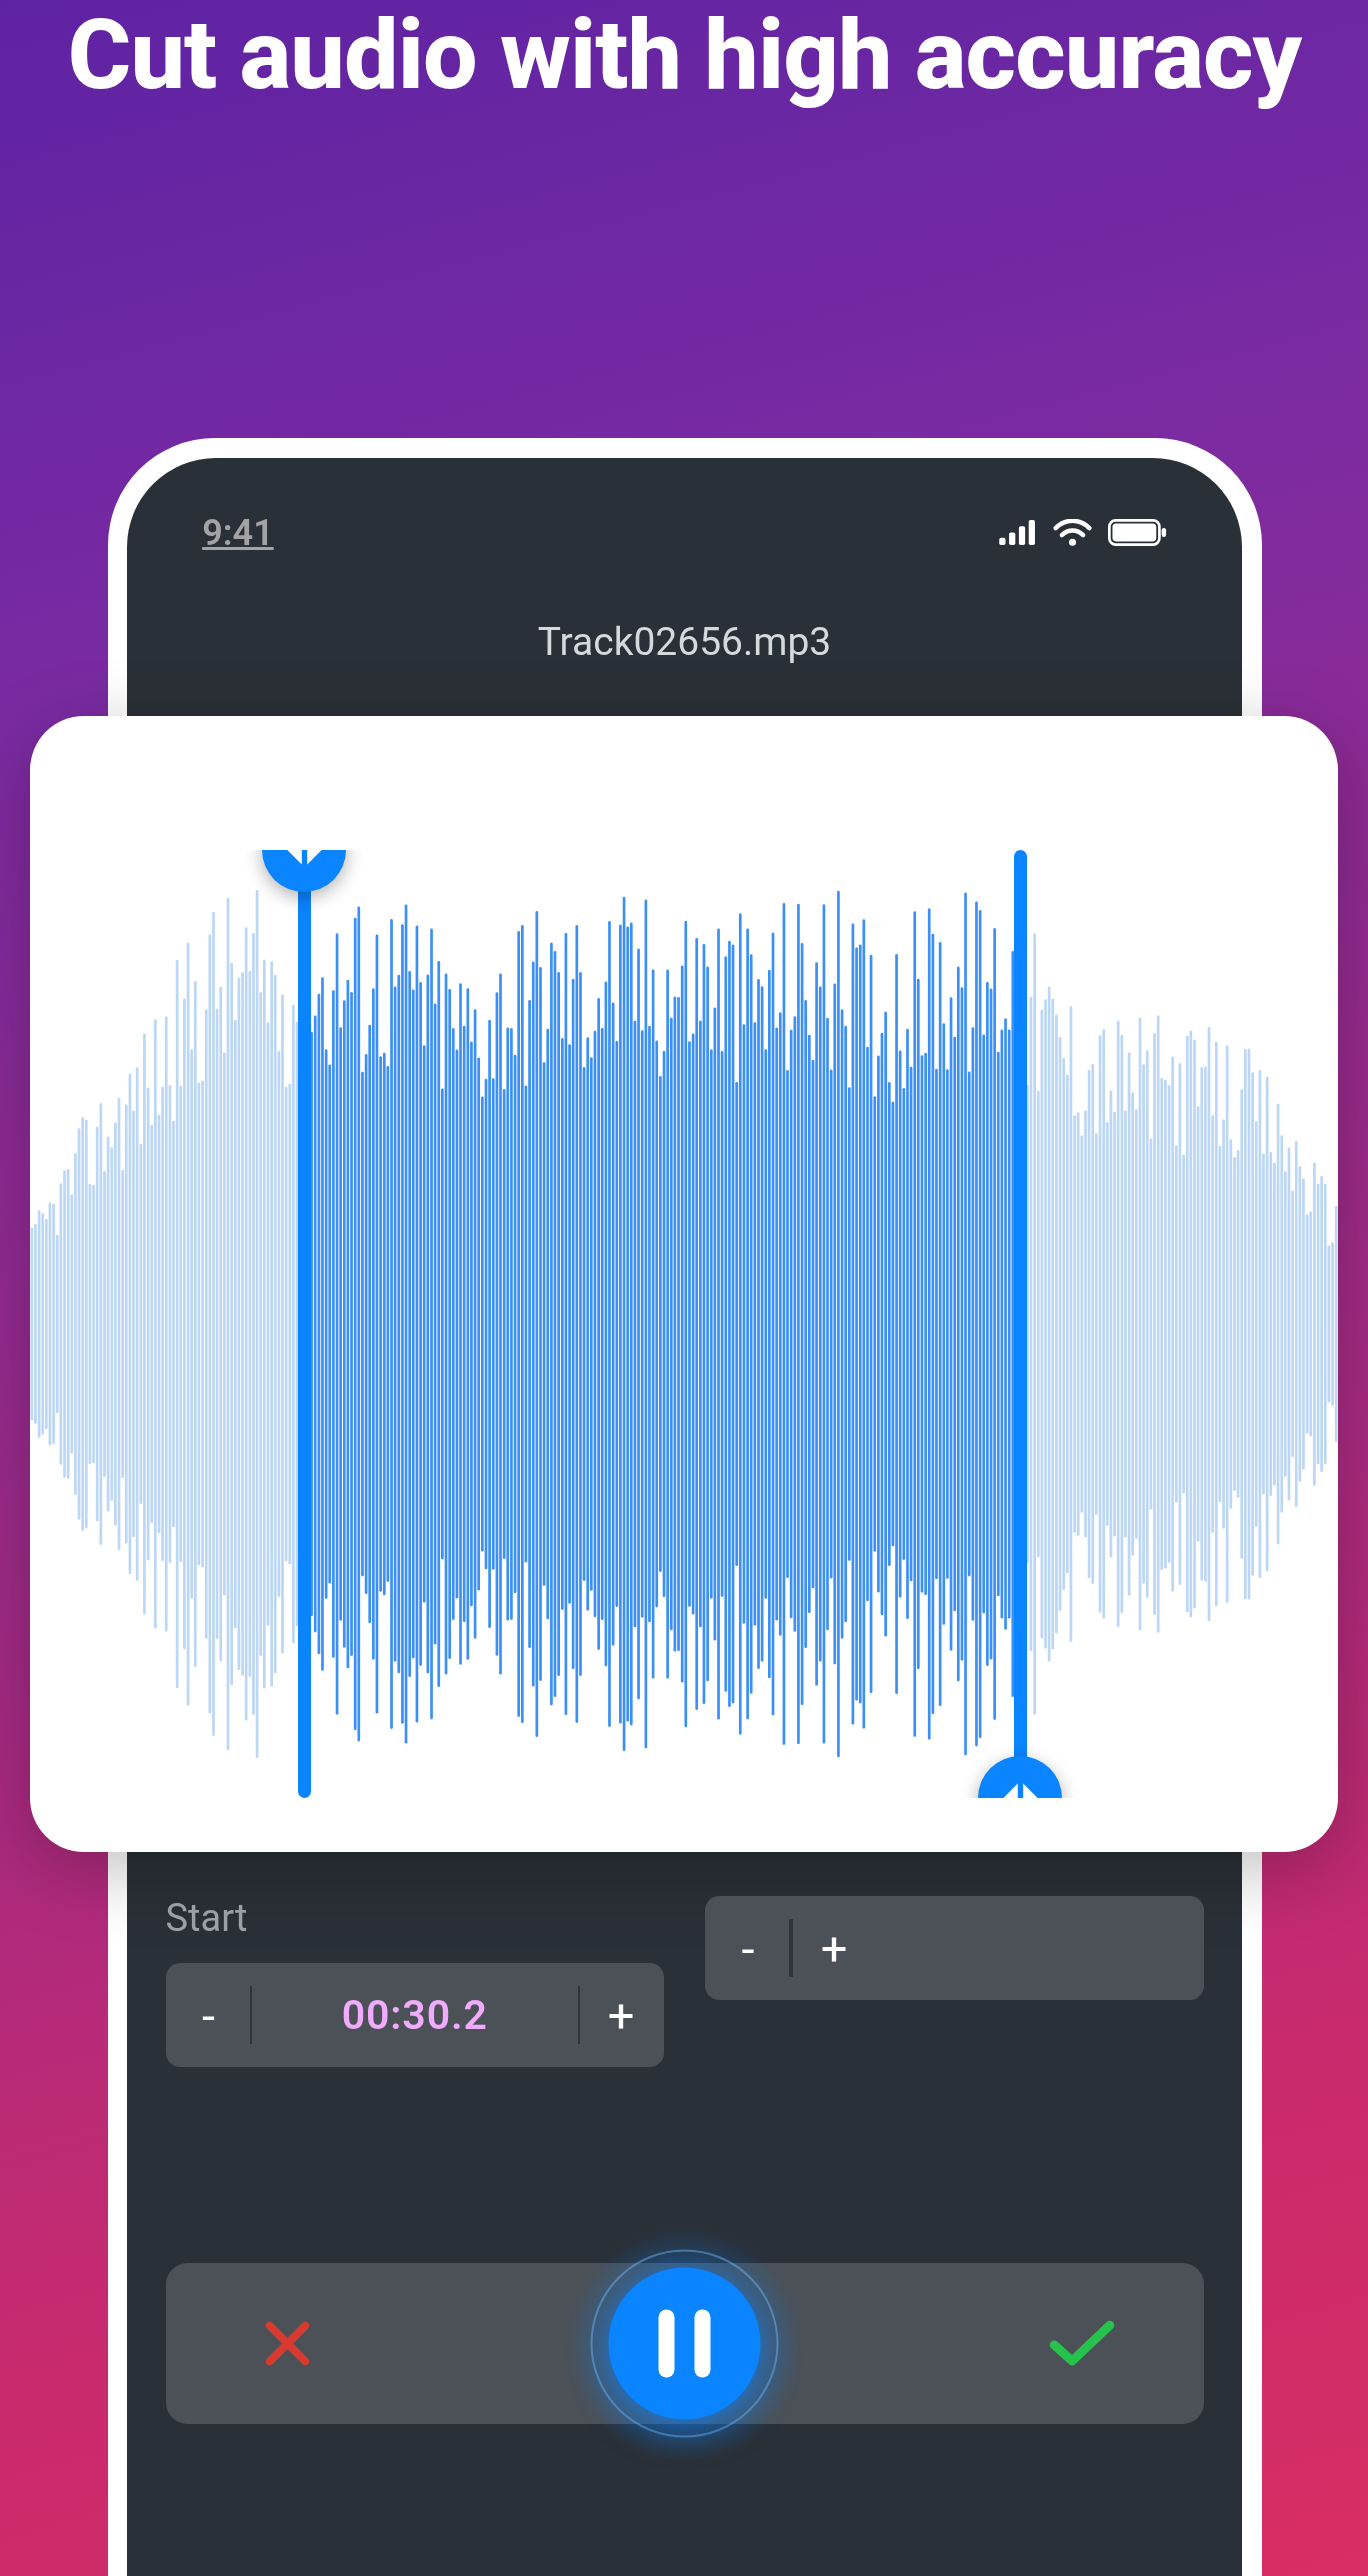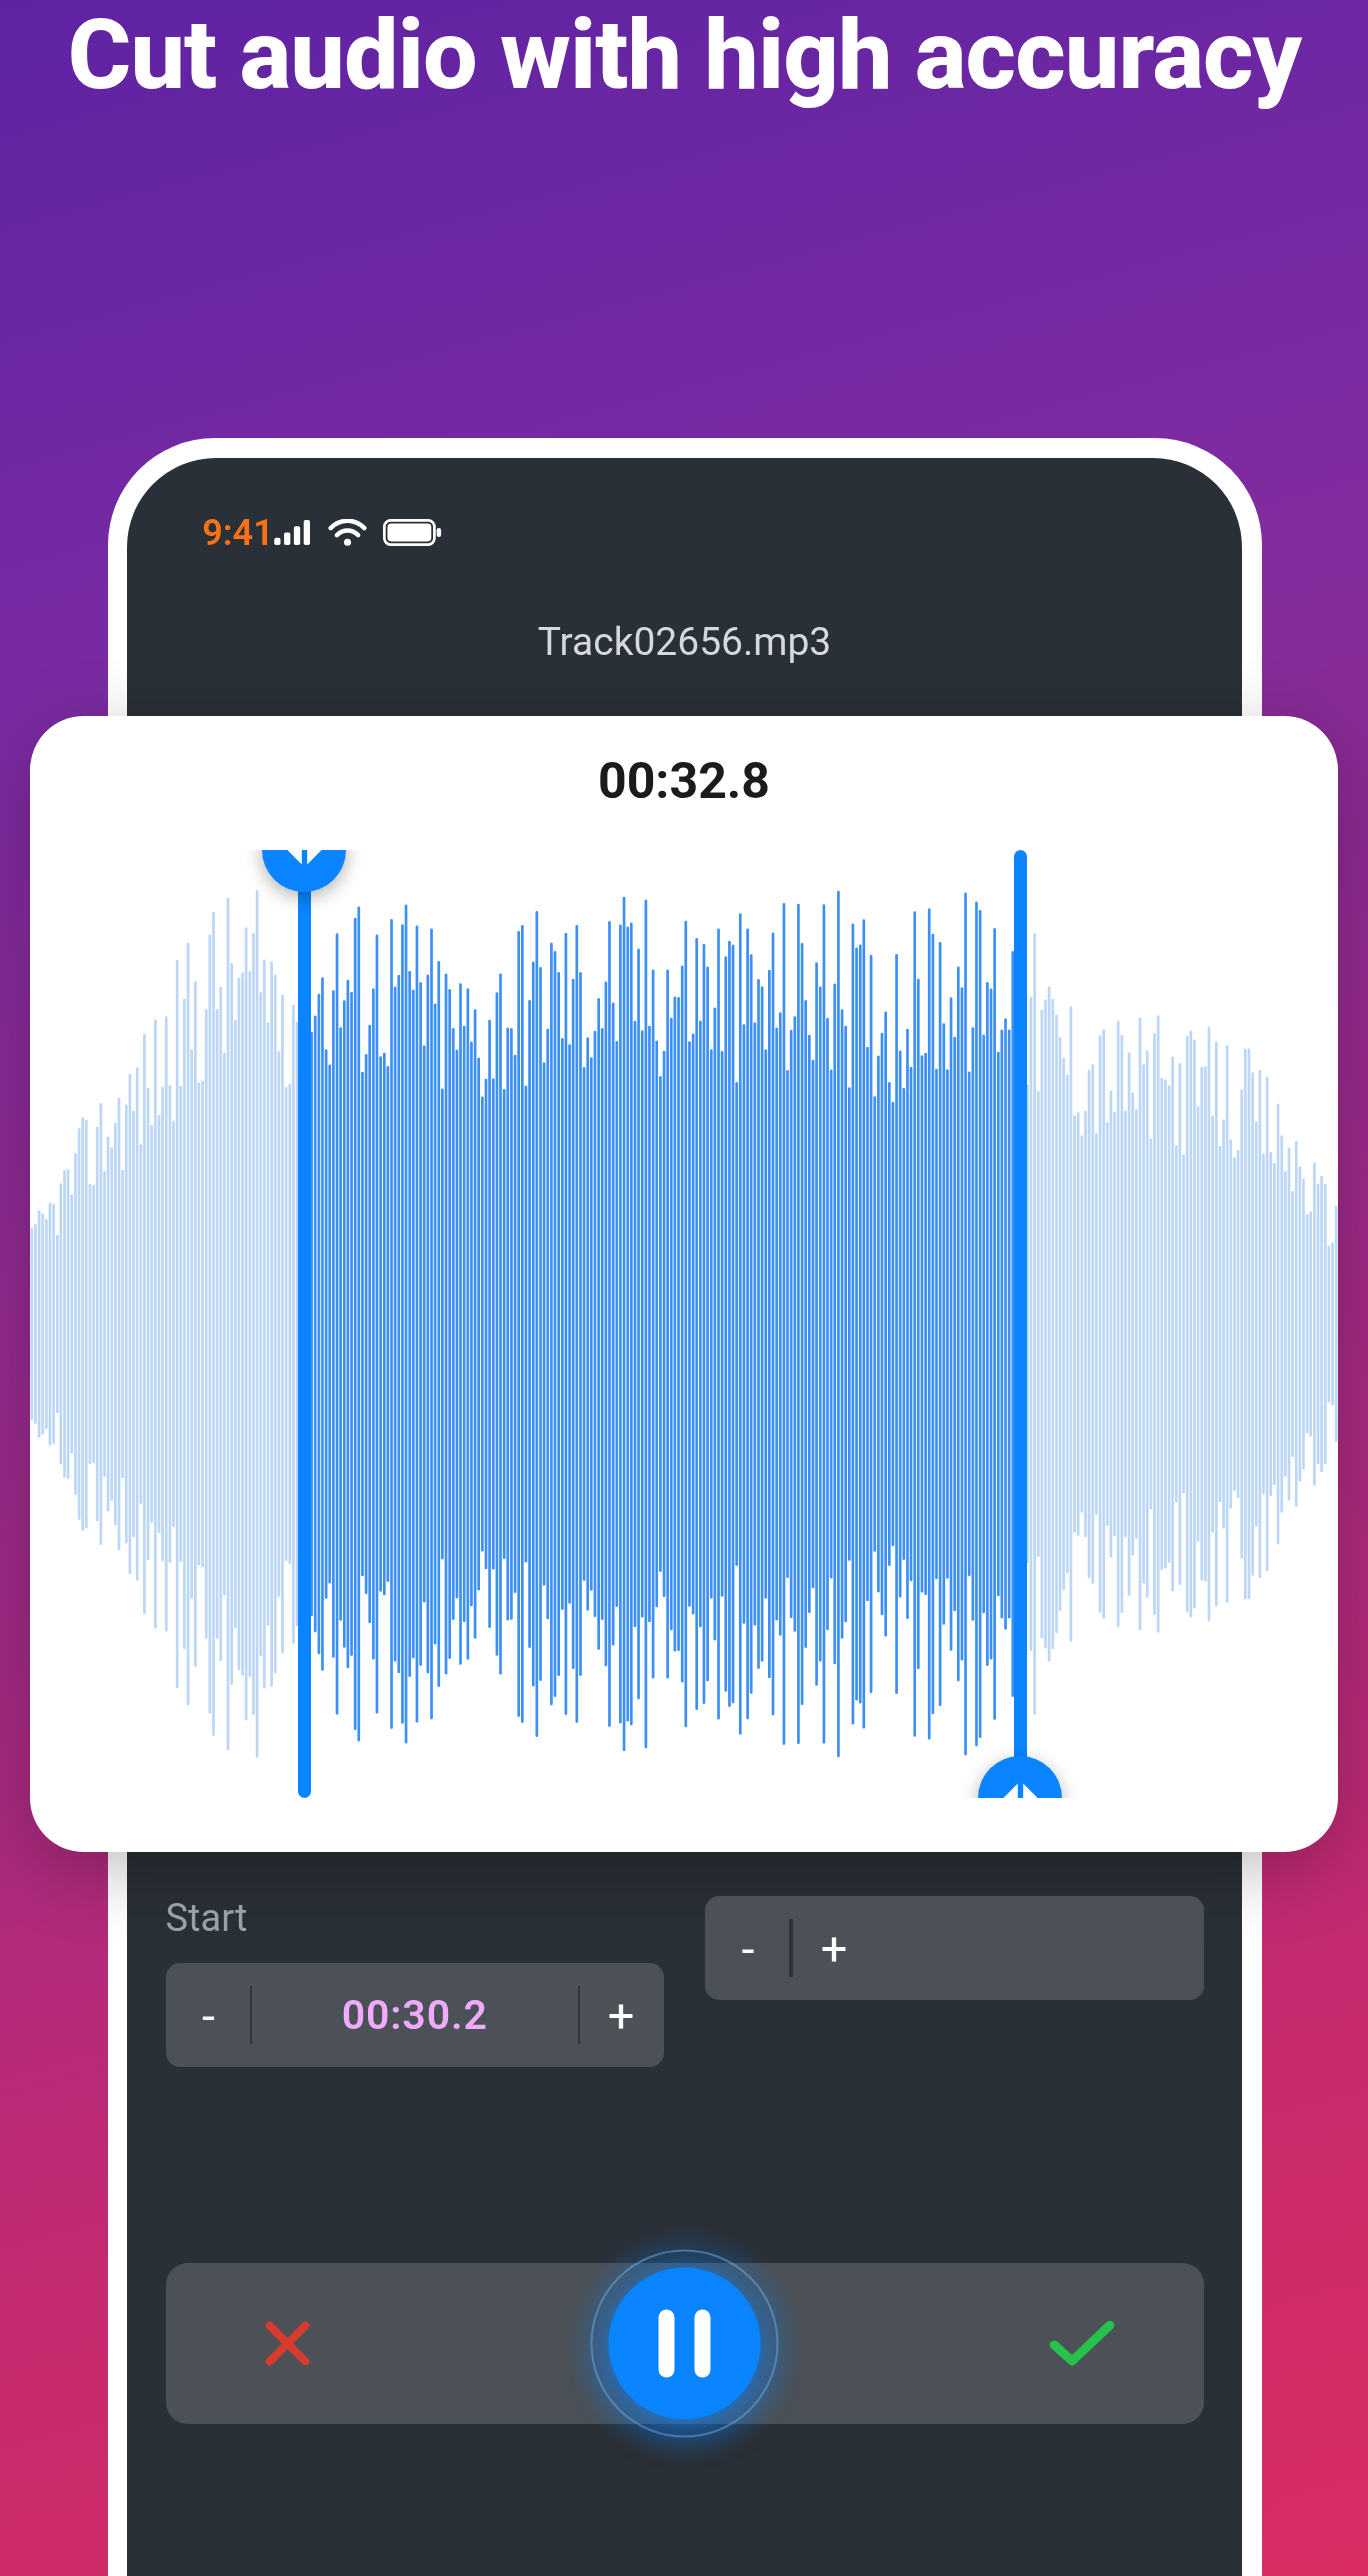--- a/index.html
+++ b/index.html
@@ -37,26 +37,27 @@
     border-radius: 89px;
     position: relative;
     overflow: hidden;
   }
 
   .status-bar {
     position: absolute;
     top: 54px;
     left: 0; right: 0;
     display: flex;
-    justify-content: flex-start;
+    justify-content: space-between;
     align-items: center;
     padding: 0 75px;
-    color: #f97316;
+    color: #a3a3a3;
     font-size: 36px;
     font-weight: 600;
+    text-decoration: underline;
   }
   .status-right { display: flex; align-items: center; gap: 16px; }
   .signal-icon, .wifi-icon, .battery-icon { display: inline-flex; }
 
   .filename {
     position: absolute;
     top: 161px;
     left: 0; right: 0;
     text-align: center;
     color: #d6d9dc;
@@ -252,21 +253,20 @@
         </span>
       </span>
     </div>
 
     <div class="filename">Track02656.mp3</div>
 
   </div>
 </div>
 
 <div class="waveform-card">
-  <div class="timecode">00:32.8</div>
 
   <div class="waveform-area">
     <svg class="wave-svg" id="wave-svg" viewBox="0 0 1462 1060" preserveAspectRatio="none">
         <line x1="2.0" x2="2.0" y1="423.5" y2="636.5" stroke="#bcd6f5" stroke-width="3" stroke-linecap="round"></line>
         <line x1="6.1" x2="6.1" y1="419.8" y2="640.2" stroke="#bcd6f5" stroke-width="3" stroke-linecap="round"></line>
         <line x1="10.2" x2="10.2" y1="404.3" y2="655.7" stroke="#bcd6f5" stroke-width="3" stroke-linecap="round"></line>
         <line x1="14.2" x2="14.2" y1="407.7" y2="652.3" stroke="#bcd6f5" stroke-width="3" stroke-linecap="round"></line>
         <line x1="18.3" x2="18.3" y1="413.7" y2="646.3" stroke="#bcd6f5" stroke-width="3" stroke-linecap="round"></line>
         <line x1="22.3" x2="22.3" y1="395.7" y2="664.3" stroke="#bcd6f5" stroke-width="3" stroke-linecap="round"></line>
         <line x1="26.4" x2="26.4" y1="397.1" y2="662.9" stroke="#bcd6f5" stroke-width="3" stroke-linecap="round"></line>

